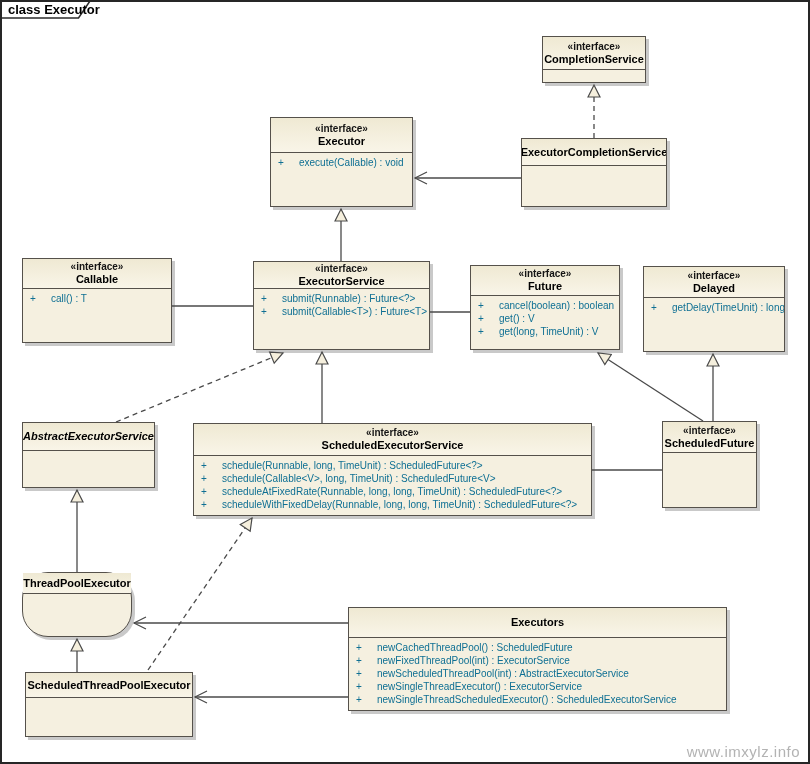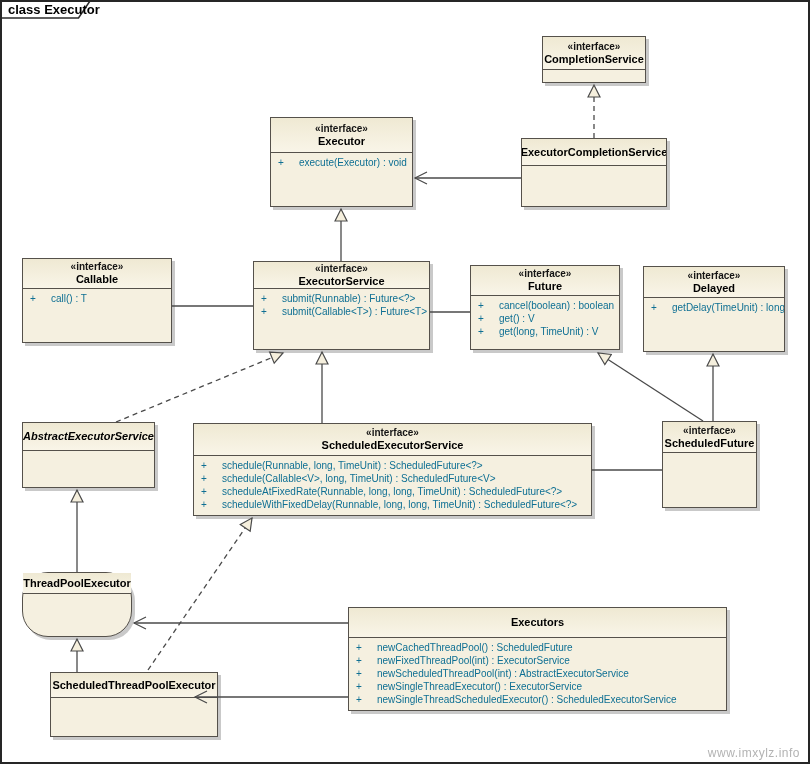--- a/index.html
+++ b/index.html
@@ -24,42 +24,42 @@
   .cls-name.italic{font-style:italic;}
   .uml-compartment{padding:3px 0 0 7px;overflow:hidden;}
   .method{display:flex;font-size:10px;line-height:13px;color:#0e6f93;white-space:nowrap;}
   .vis{width:21px;flex:none;}
   #connector-layer{position:absolute;left:0;top:0;pointer-events:none;}
   .conn{fill:none;stroke:#4a4a4a;stroke-width:1.3px;}
   .generalization{marker-end:url(#marker-tri);}
   .realization{stroke-dasharray:5 4;marker-end:url(#marker-tri);}
   .association{marker-end:url(#marker-open);}
   #frame-tab-label{position:absolute;left:8px;top:2px;font-size:13px;font-weight:bold;color:#000;}
-  #watermark{position:absolute;right:10px;bottom:4px;font-size:12px;color:#b3b3b3;letter-spacing:0.5px;}
+  #watermark{position:absolute;right:10px;bottom:4px;font-size:15px;color:#b3b3b3;letter-spacing:0.5px;}
 </style>
 </head>
 <body>
 
 <div id="class-layer">
     <div class="uml-class" style="left: 542px; top: 36px; width: 104px; height: 47px;">
       <div class="uml-header" style="height: 33px;">
         <div class="stereo">«interface»</div>
         <div class="cls-name">CompletionService</div>
       </div>
       <div class="uml-compartment"></div>
     </div>
     <div class="uml-class" style="left: 270px; top: 117px; width: 143px; height: 90px;">
       <div class="uml-header" style="height: 35px;">
         <div class="stereo">«interface»</div>
         <div class="cls-name">Executor</div>
       </div>
       <div class="uml-compartment">
         <div class="method">
           <div class="vis">+</div>
-          <div class="sig">execute(Executor) : void</div>
+          <div class="sig">execute(Callable) : void</div>
         </div>
       </div>
     </div>
     <div class="uml-class" style="left: 521px; top: 138px; width: 146px; height: 69px;">
       <div class="uml-header" style="height: 27px;">
         <div class="cls-name">ExecutorCompletionService</div>
       </div>
       <div class="uml-compartment"></div>
     </div>
     <div class="uml-class" style="left: 22px; top: 258px; width: 150px; height: 85px;">
@@ -158,21 +158,21 @@
         <div class="cls-name">ScheduledFuture</div>
       </div>
       <div class="uml-compartment"></div>
     </div>
     <div class="uml-class" style="left: 22px; top: 572px; width: 110px; height: 65px; border-radius: 26px;">
       <div class="uml-header" style="height: 21px;">
         <div class="cls-name">ThreadPoolExecutor</div>
       </div>
       <div class="uml-compartment"></div>
     </div>
-    <div class="uml-class" style="left: 25px; top: 672px; width: 168px; height: 65px; margin-left: 25px;">
+    <div class="uml-class" style="left: 25px; top: 672px; width: 168px; height: 65px;">
       <div class="uml-header" style="height: 25px;">
         <div class="cls-name">ScheduledThreadPoolExecutor</div>
       </div>
       <div class="uml-compartment"></div>
     </div>
     <div class="uml-class" style="left: 348px; top: 607px; width: 379px; height: 104px;">
       <div class="uml-header" style="height: 30px;">
         <div class="cls-name">Executors</div>
       </div>
       <div class="uml-compartment">

